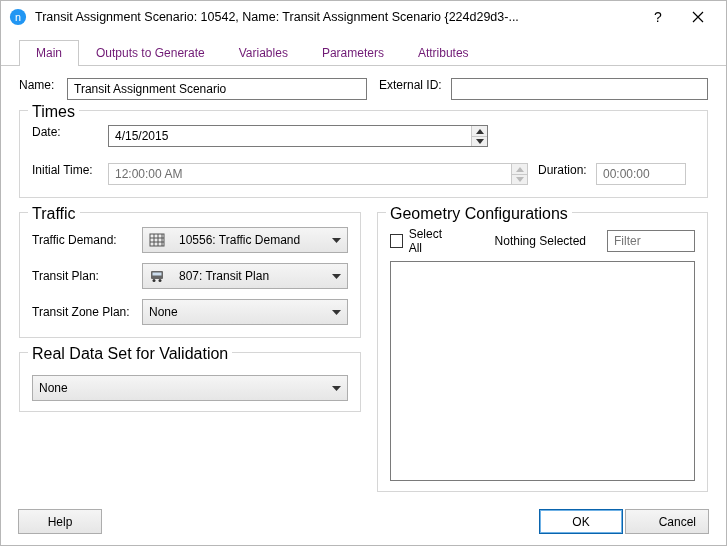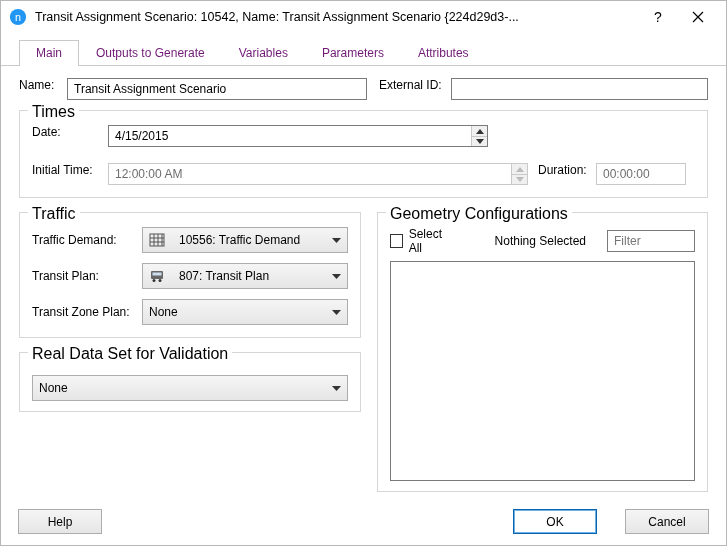--- a/index.html
+++ b/index.html
@@ -217,21 +217,21 @@
     cursor: pointer;
     padding: 0 12px;
   }
   .btn.default {
     border: 1px solid #0a64ad;
     outline: 1px solid #6fb1e5;
     outline-offset: -2px;
     background: #fff;
   }
   .footer .spacer { flex: 1 1 auto; }
-  .footer .btn + .btn { margin-left: 28px; }
+  .footer .btn + .btn { margin-left: 2px; text-align: right; }
   .dim { color:#6d6d6d; }
 </style>
 </head>
 <body>
 
 <div class="titlebar">
   <span class="app-icon">
     <svg viewBox="0 0 20 20">
         <circle cx="10" cy="10" r="9" fill="#2196f3"></circle>
         <text x="10" y="14" text-anchor="middle" font-size="12" font-family="Arial" fill="#fff">n</text>

